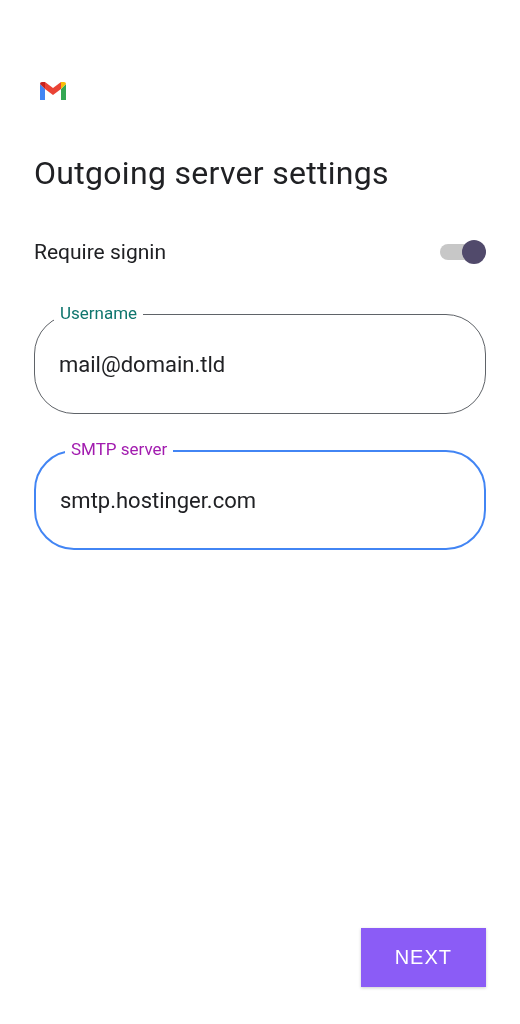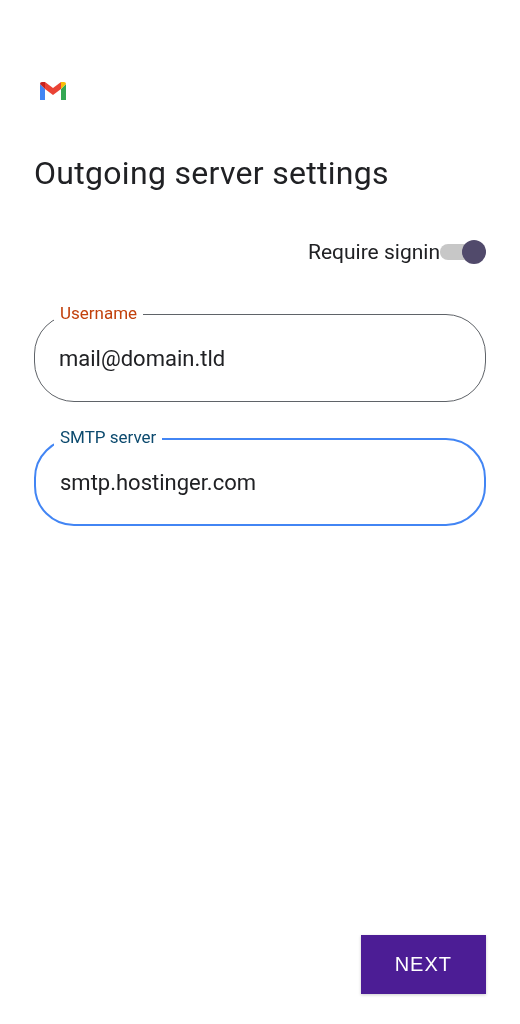--- a/index.html
+++ b/index.html
@@ -20,21 +20,21 @@
     }
     .page-title {
       font-size: 32px;
       font-weight: 400;
       color: #202124;
       margin-bottom: 48px;
       letter-spacing: 0.3px;
     }
     .toggle-row {
       display: flex;
-      justify-content: flex-end;
+      justify-content: space-between;
       align-items: center;
       margin-bottom: 50px;
     }
     .toggle-label {
       font-size: 21px;
       color: #202124;
       font-weight: 400;
     }
     .toggle {
       width: 46px;
@@ -74,30 +74,31 @@
       position: relative;
       flex: 1;
     }
     .field-label {
       position: absolute;
       top: -11px;
       left: 20px;
       background: #ffffff;
       padding: 0 6px;
       font-size: 17px;
-      color: #c2410c;
+      color: #0f766e;
       font-weight: 400;
     }
     .field-label.focused {
-      color: #0c4a6e;
+      color: #a21caf;
+      margin-left: 11px;
     }
     .field-input-box {
       border: 1.5px solid #5f6368;
       border-radius: 40px;
-      height: 88px;
+      height: 100px;
       display: flex;
       align-items: center;
       padding: 0 24px;
     }
     .field-input-box.focused {
       border: 2.5px solid #4285f4;
     }
     .field-value {
       font-size: 22px;
       color: #202124;
@@ -118,23 +119,23 @@
       cursor: pointer;
     }
     .clear-icon {
       color: #5f6368;
       cursor: pointer;
       font-size: 26px;
       margin-top: 10px;
     }
     .next-button {
       position: absolute;
-      bottom: 30px;
+      bottom: 37px;
       right: 34px;
-      background: #4c1d95;
+      background: #8b5cf6;
       color: #ffffff;
       border: none;
       padding: 18px 34px;
       font-size: 20px;
       font-weight: 500;
       letter-spacing: 1px;
       cursor: pointer;
       box-shadow: 0 1px 3px rgba(0,0,0,0.2);
     }
   </style>

